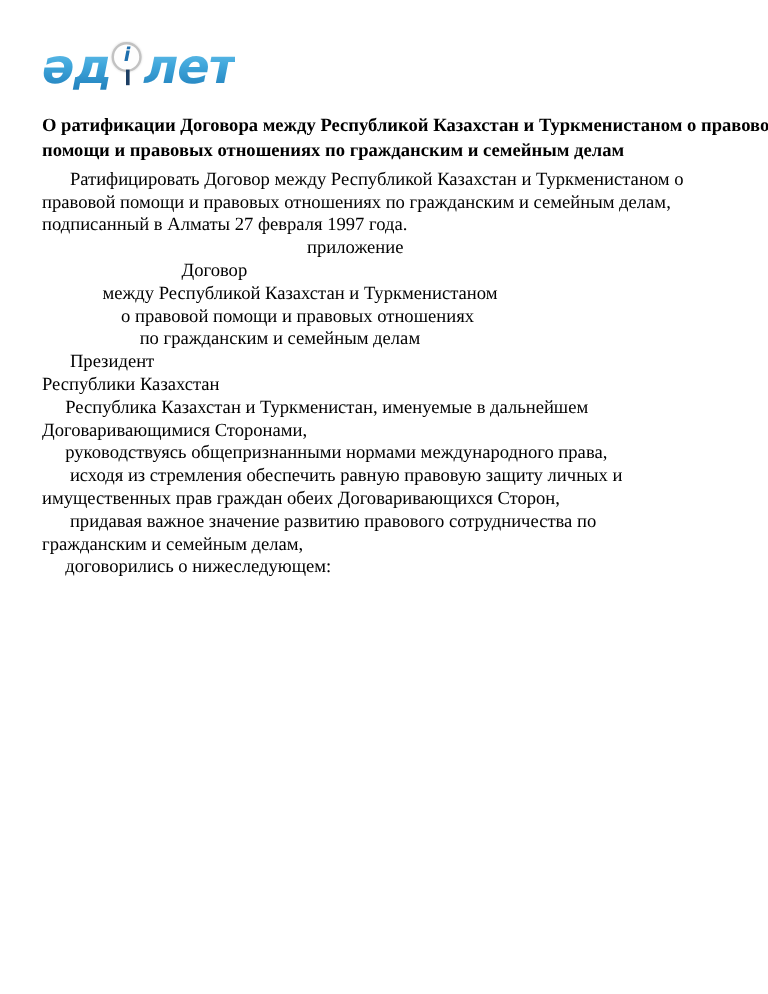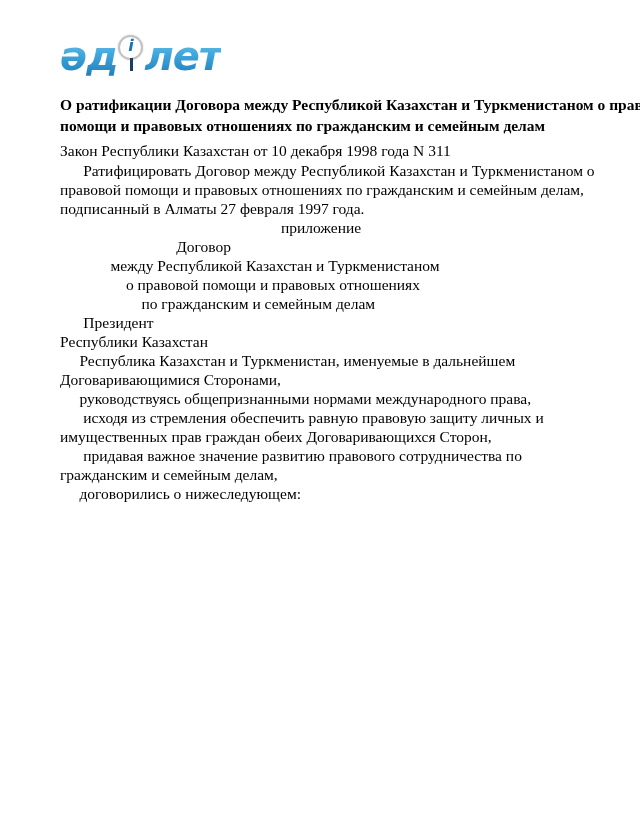--- a/index.html
+++ b/index.html
@@ -7,21 +7,21 @@
     padding: 0;
     background: #ffffff;
     width: 640px;
     height: 828px;
     overflow: hidden;
   }
   .page {
     box-sizing: border-box;
     width: 640px;
     height: 820px;
-    padding: 33px 38px 0 60px;
+    padding: 33px 38px 0 35px;
     background: #ffffff;
     color: #000000;
     font-family: "Liberation Serif", serif;
   }
 
   
   .logo {
     height: 48px;
     white-space: nowrap;
     cursor: pointer;
@@ -118,21 +118,20 @@
 
 <div class="page">
 
   <div class="logo">
     <span class="logo-part">әд</span><span class="logo-glass"><span class="glass-ring"></span><span class="glass-letter">і</span><span class="glass-handle"></span></span><span class="logo-part">лет</span>
   </div>
 
   <div class="doc-title">О ратификации Договора между Республикой Казахстан и Туркменистаном о правовой
 помощи и правовых отношениях по гражданским и семейным делам</div>
 
-  <div class="doc-subtitle">Закон Республики Казахстан от 10 декабря 1998 года N 311</div>
 
   <pre class="block m-ratification">      Ратифицировать Договор между Республикой Казахстан и Туркменистаном о
 правовой помощи и правовых отношениях по гражданским и семейным делам,
 подписанный в Алматы 27 февраля 1997 года.</pre>
 
   <pre class="block m-annex">                                                         приложение
                               Договор
              между Республикой Казахстан и Туркменистаном
                  о правовой помощи и правовых отношениях
                      по гражданским и семейным делам</pre>

